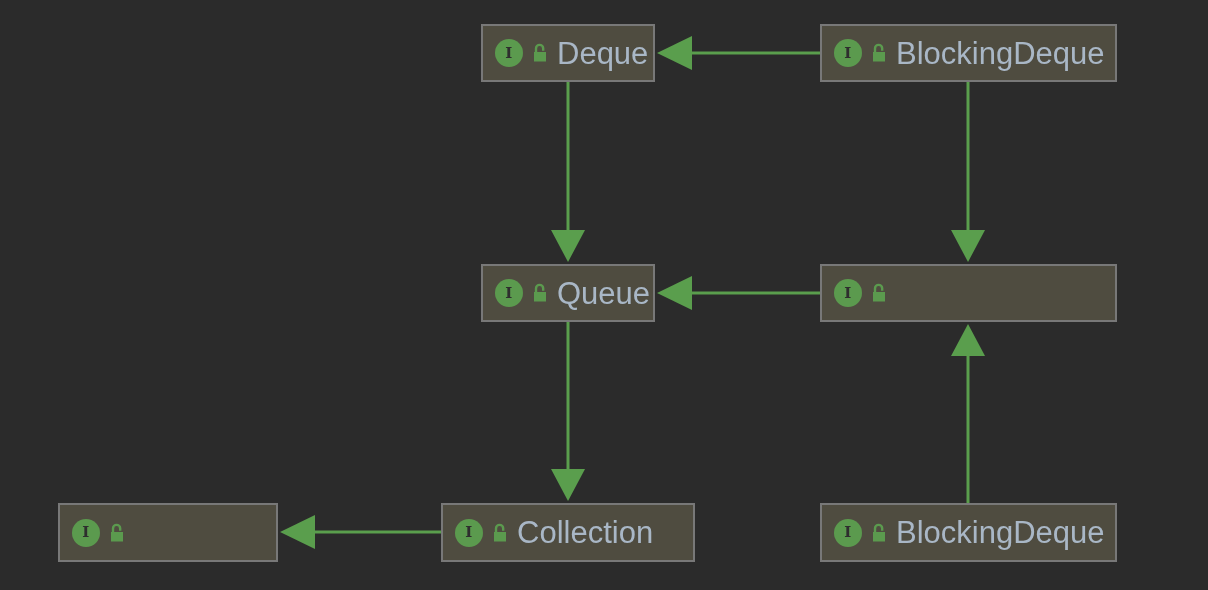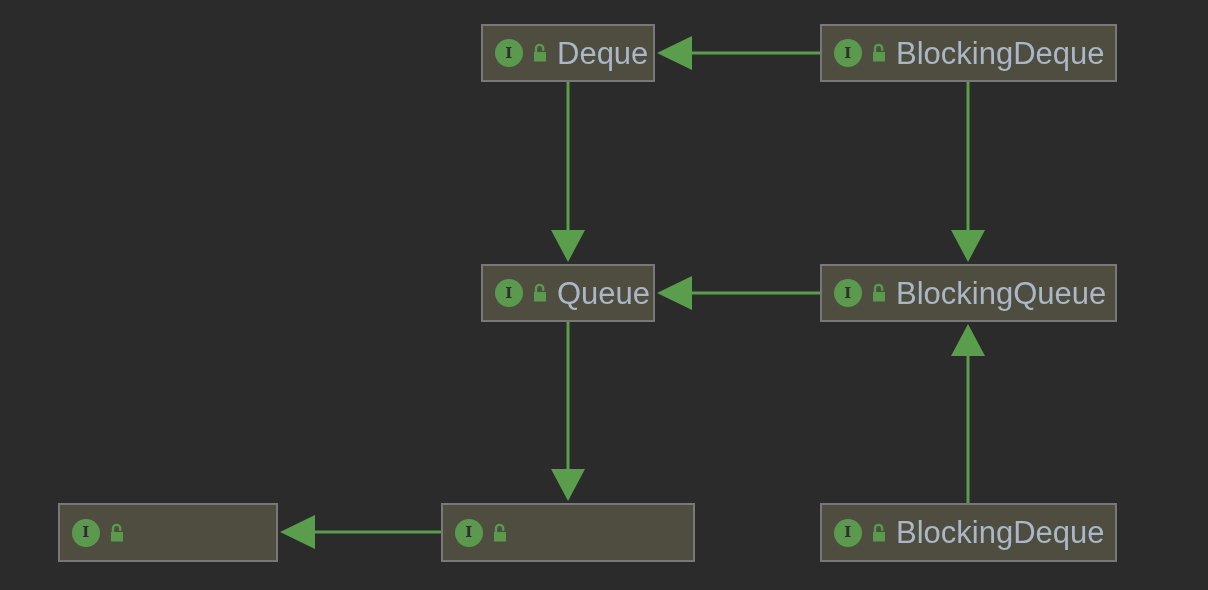--- a/index.html
+++ b/index.html
@@ -161,41 +161,41 @@
     </div>
 
     <div class="uml-node" style="left:820px; top:264px; width:297px; height:58px;">
       <div class="node-badge">I</div>
       <div class="node-lock">
         <svg width="20" height="22" viewBox="0 0 20 22" aria-hidden="true">
           <path d="M6 10 V6.5 A3.6 3.6 0 0 1 13.2 6.5 V7.6" fill="none" stroke="#5b9a4e" stroke-width="2.4" stroke-linecap="square"></path>
           <rect x="4" y="10" width="12" height="9.5" fill="#5b9a4e"></rect>
         </svg>
       </div>
-      <div class="node-title">BlockingQueue</div>
     </div>
 
     <div class="uml-node" style="left:58px; top:503px; width:220px; height:59px;">
       <div class="node-badge">I</div>
       <div class="node-lock">
         <svg width="20" height="22" viewBox="0 0 20 22" aria-hidden="true">
           <path d="M6 10 V6.5 A3.6 3.6 0 0 1 13.2 6.5 V7.6" fill="none" stroke="#5b9a4e" stroke-width="2.4" stroke-linecap="square"></path>
           <rect x="4" y="10" width="12" height="9.5" fill="#5b9a4e"></rect>
         </svg>
       </div>
     </div>
 
     <div class="uml-node" style="left:441px; top:503px; width:254px; height:59px;">
       <div class="node-badge">I</div>
       <div class="node-lock">
         <svg width="20" height="22" viewBox="0 0 20 22" aria-hidden="true">
           <path d="M6 10 V6.5 A3.6 3.6 0 0 1 13.2 6.5 V7.6" fill="none" stroke="#5b9a4e" stroke-width="2.4" stroke-linecap="square"></path>
           <rect x="4" y="10" width="12" height="9.5" fill="#5b9a4e"></rect>
         </svg>
       </div>
+      <div class="node-title">Collection</div>
     </div>
 
     <div class="uml-node" style="left:820px; top:503px; width:297px; height:59px;">
       <div class="node-badge">I</div>
       <div class="node-lock">
         <svg width="20" height="22" viewBox="0 0 20 22" aria-hidden="true">
           <path d="M6 10 V6.5 A3.6 3.6 0 0 1 13.2 6.5 V7.6" fill="none" stroke="#5b9a4e" stroke-width="2.4" stroke-linecap="square"></path>
           <rect x="4" y="10" width="12" height="9.5" fill="#5b9a4e"></rect>
         </svg>
       </div>

